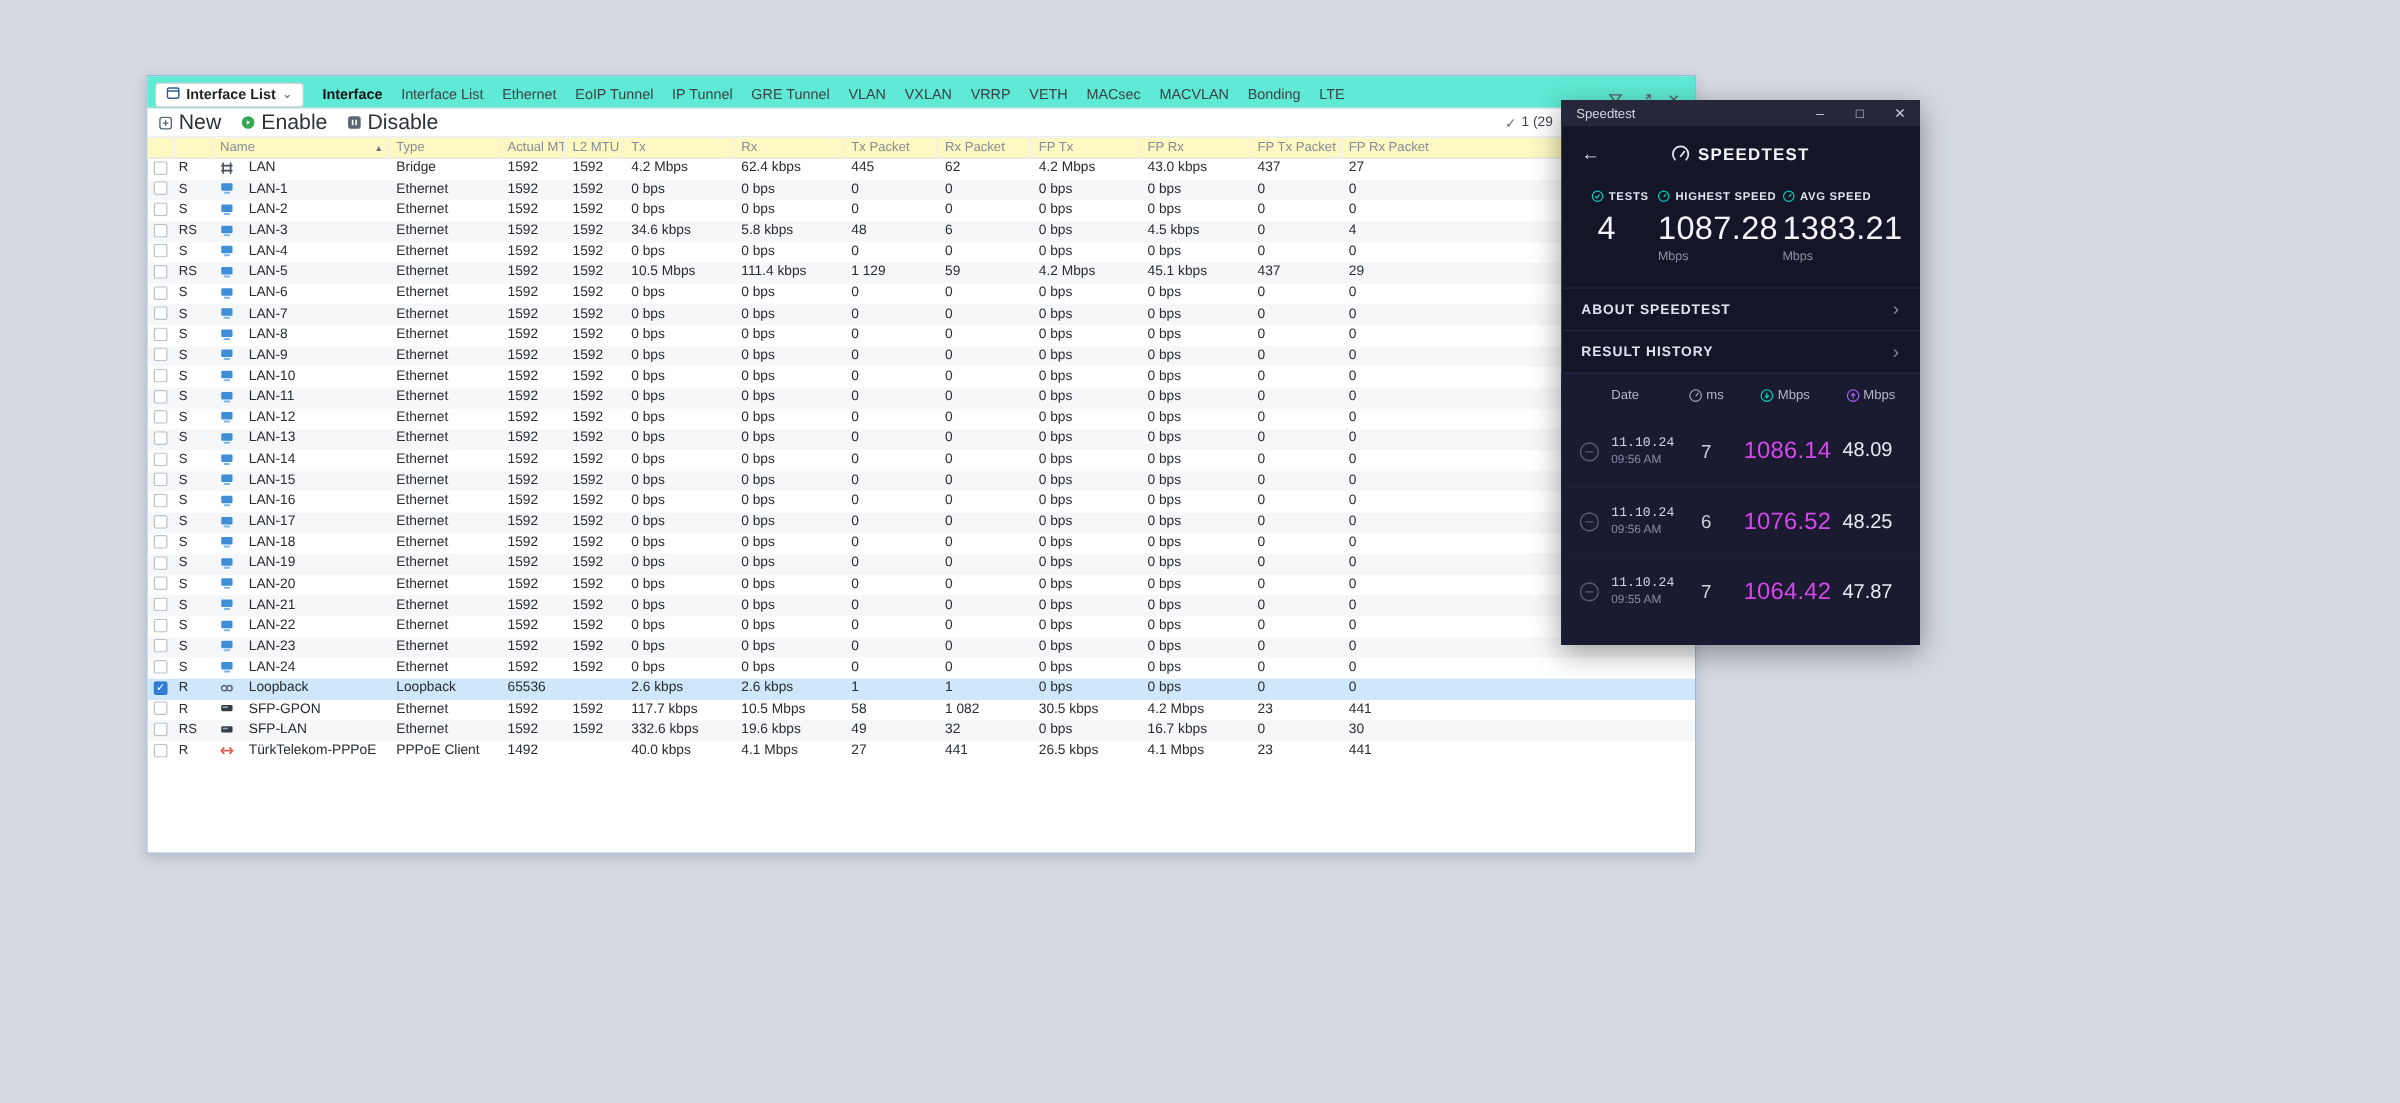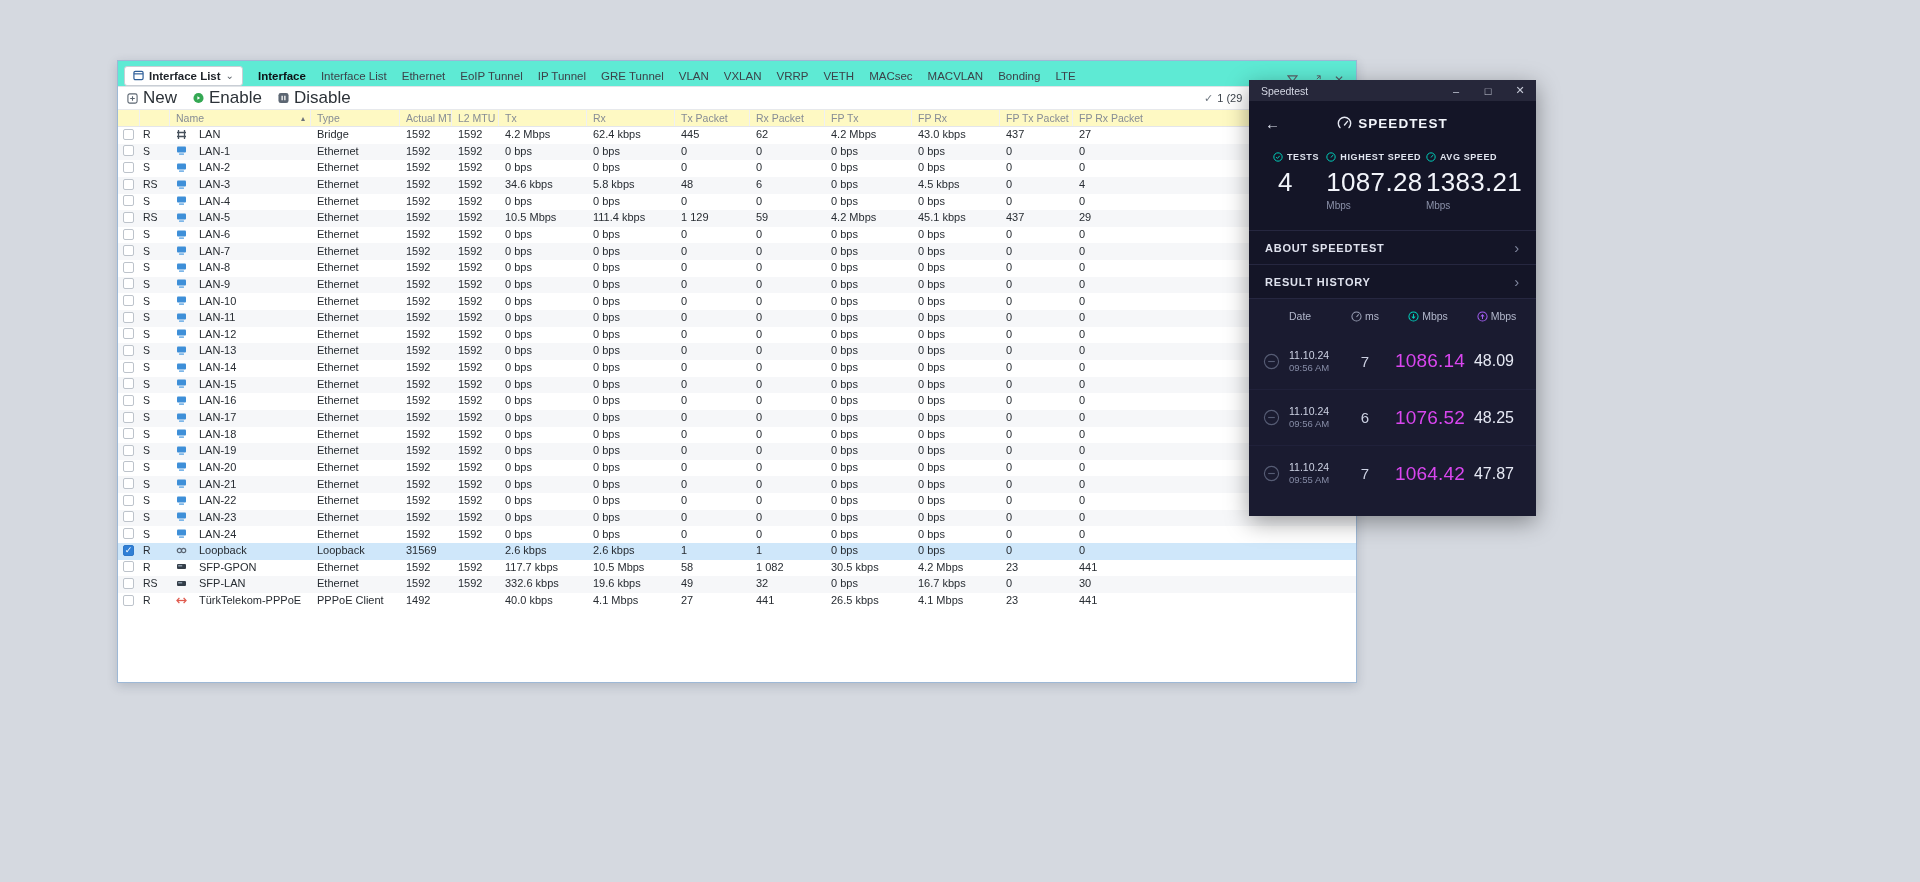--- a/index.html
+++ b/index.html
@@ -99,21 +99,21 @@
   .st-hheader { height:34px; flex:0 0 34px; display:flex; align-items:center; padding:0 14px; color:#b3b8cc; font-size:10.5px; }
   .h-icon { width:26px; display:flex; align-items:center; }
   .hh-date { width:56px; }
   .hh-ping, .hh-down, .hh-up { display:flex; align-items:center; justify-content:center; gap:3px; }
   .hh-ping { width:40px; }
   .hh-down { width:86px; }
   .hh-up { flex:1; }
   .hrow { height:56px; flex:0 0 56px; display:flex; align-items:center; padding:0 14px; border-top:1px solid #20213a; }
   .hrow:first-child { border-top:none; }
   .h-date { width:56px; line-height:1.35; }
-  .h-date .d1 { display:block; font-size:10.5px; color:#ced3e4; }
+  .h-date .d1 { display:block; font-size:10.5px; color:#ced3e4;font-family:Liberation Mono, monospace; }
   .h-date .d2 { display:block; font-size:9.5px; color:#868ca6; }
   .h-ping { width:40px; text-align:center; font-size:15px; font-weight:300; color:#ccd1e2; }
   .h-down { width:86px; text-align:right; padding-right:6px; font-size:19px; font-weight:300; color:#d946ef; letter-spacing:.2px; }
   .h-up { flex:1; text-align:right; padding-right:8px; font-size:16px; font-weight:300; color:#e6e9f4; }
 </style>
 </head>
 <body>
 
 <div class="desktop">
 
@@ -895,21 +895,21 @@
           <div class="td c2">
             <span class="icn">
               <svg width="11" height="11" viewBox="0 0 11 11">
                 <circle cx="3.4" cy="5.5" r="2.1" fill="none" stroke="#5a6573" stroke-width="1.2"></circle>
                 <circle cx="7.6" cy="5.5" r="2.1" fill="none" stroke="#5a6573" stroke-width="1.2"></circle>
               </svg>
             </span>
             <span>Loopback</span>
           </div>
           <div class="td">Loopback</div>
-          <div class="td">31569</div>
+          <div class="td">65536</div>
           <div class="td"></div>
           <div class="td">2.6 kbps</div>
           <div class="td">2.6 kbps</div>
           <div class="td">1</div>
           <div class="td">1</div>
           <div class="td">0 bps</div>
           <div class="td">0 bps</div>
           <div class="td">0</div>
           <div class="td">0</div>
           <div class="td"></div>

